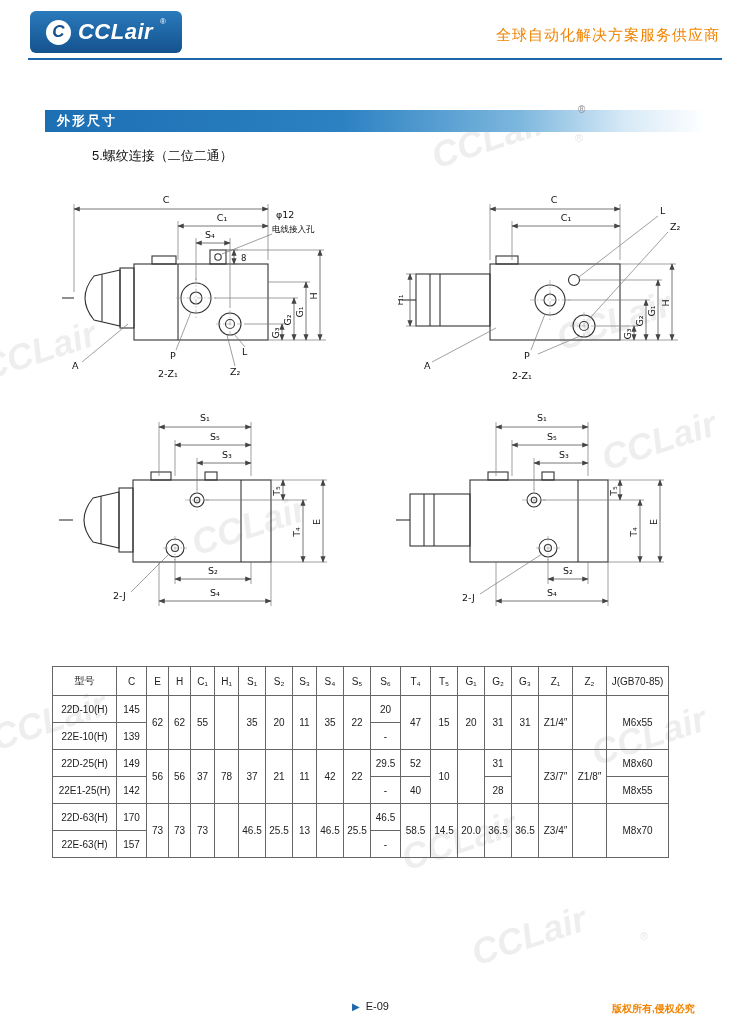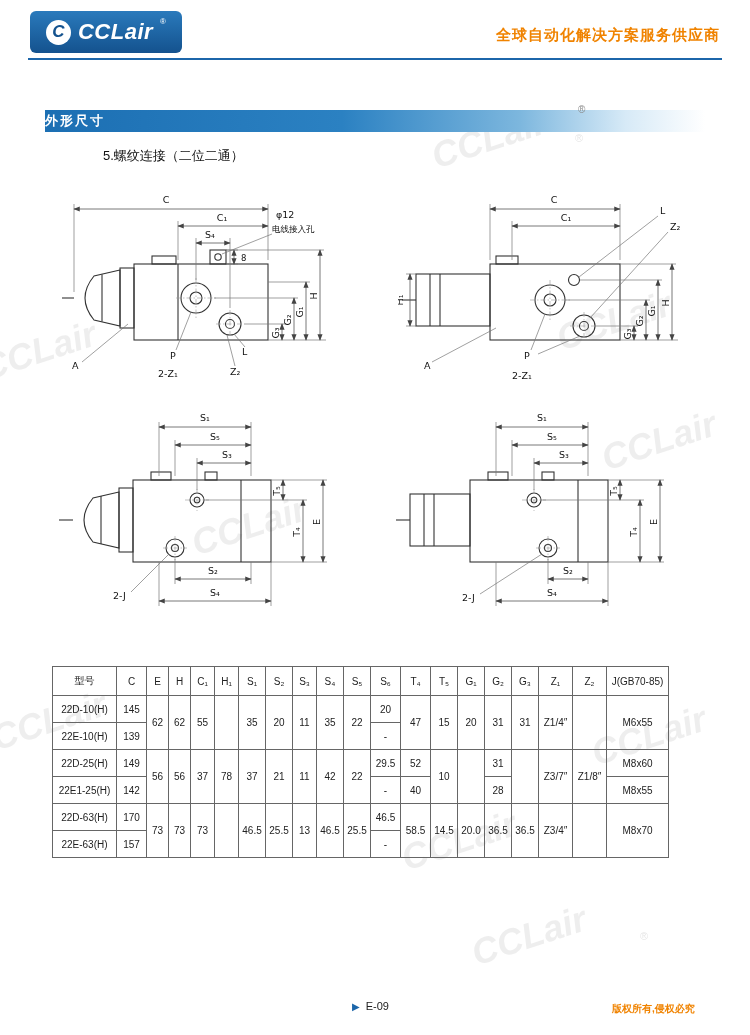--- a/index.html
+++ b/index.html
@@ -4,27 +4,27 @@
 <style>
   html,body{margin:0;padding:0;}
   body{width:750px;height:1035px;background:#fff;font-family:"Liberation Sans","DejaVu Sans",sans-serif;overflow:hidden;}
   .page{position:relative;width:750px;height:1035px;background:#ffffff;overflow:hidden;}
 
   
   .logo{position:absolute;left:30px;top:11px;width:152px;height:42px;background:linear-gradient(180deg,#2a7abc,#14528e);border-radius:6px;display:flex;align-items:center;justify-content:center;gap:7px;}
   .logo-mark{width:25px;height:25px;background:#fff;border-radius:50%;color:#14528e;font-weight:bold;font-style:italic;font-size:17px;display:flex;align-items:center;justify-content:center;}
   .logo-text{color:#fff;font-size:22px;font-weight:bold;font-style:italic;letter-spacing:.5px;}
   .logo-reg{color:#fff;font-size:8px;align-self:flex-start;margin-top:6px;}
-  .tagline{position:absolute;right:30px;top:26px;color:#f08300;font-size:15px;font-weight:bold;letter-spacing:1px;}
+  .tagline{position:absolute;right:30px;top:26px;color:#f08300;font-size:15px;font-weight:normal;letter-spacing:1px;}
   .header-rule{position:absolute;left:28px;right:28px;top:58px;height:2px;background:#1c66aa;}
 
   
-  .section-bar{position:absolute;left:45px;top:110px;width:660px;height:22px;box-sizing:border-box;line-height:22px;color:#fff;font-size:13px;font-weight:bold;letter-spacing:2px;background:linear-gradient(90deg,#1c6fb3 0%,#2b81c2 45%,#7db7de 72%,#d7eaf7 88%,#ffffff 100%);}
+  .section-bar{position:absolute;left:45px;top:110px;width:660px;height:22px;box-sizing:border-box;padding-left:12px;line-height:22px;color:#fff;font-size:13px;font-weight:bold;letter-spacing:2px;background:linear-gradient(90deg,#1c6fb3 0%,#2b81c2 45%,#7db7de 72%,#d7eaf7 88%,#ffffff 100%);}
   .floating-reg{position:absolute;left:578px;top:104px;color:#8a8a8a;font-size:10px;}
-  .subtitle{position:absolute;left:103px;top:147px;color:#111;font-size:13px;}
+  .subtitle{position:absolute;left:92px;top:147px;color:#111;font-size:13px;}
 
   
   .wm{position:absolute;color:rgba(125,125,125,0.13);font-style:italic;font-weight:bold;font-size:36px;transform:rotate(-18deg);white-space:nowrap;pointer-events:none;}
   .wm-reg{position:absolute;color:rgba(125,125,125,0.20);font-size:11px;pointer-events:none;}
 
   
   .drawing{position:absolute;}
   .shape{fill:none;stroke:#333;stroke-width:1.1;}
   .ext{stroke:#777;stroke-width:0.7;fill:none;}
   .dim{stroke:#555;stroke-width:0.8;fill:none;}

